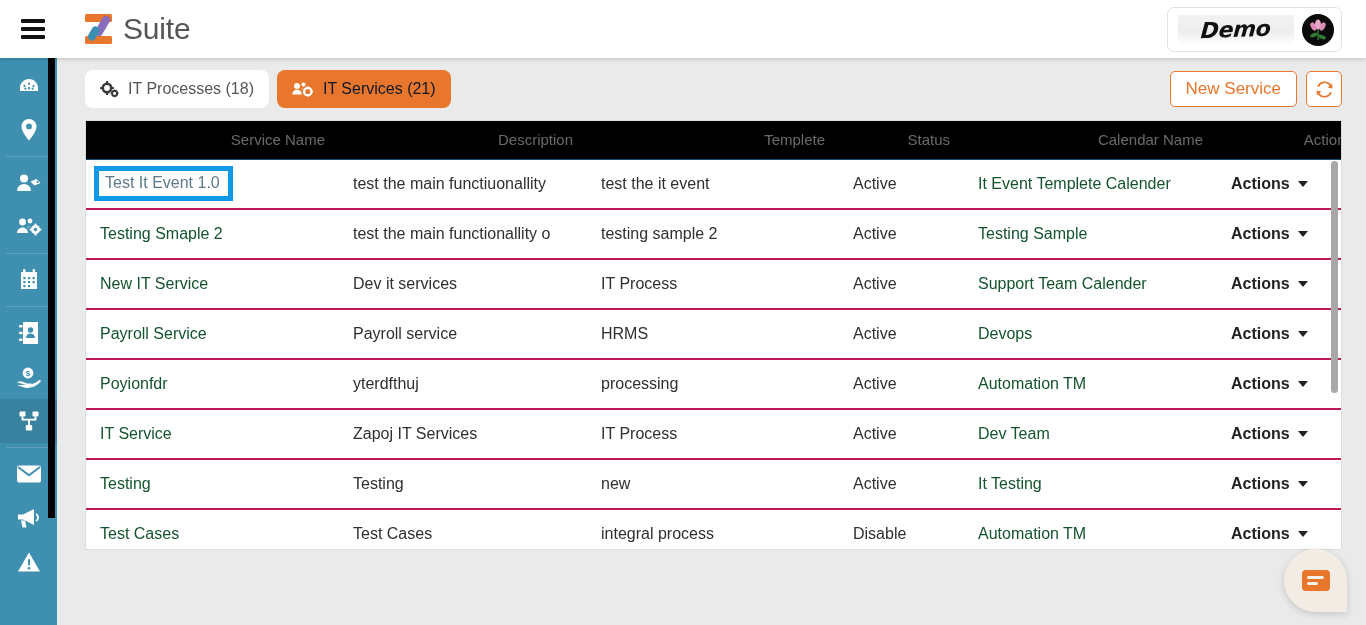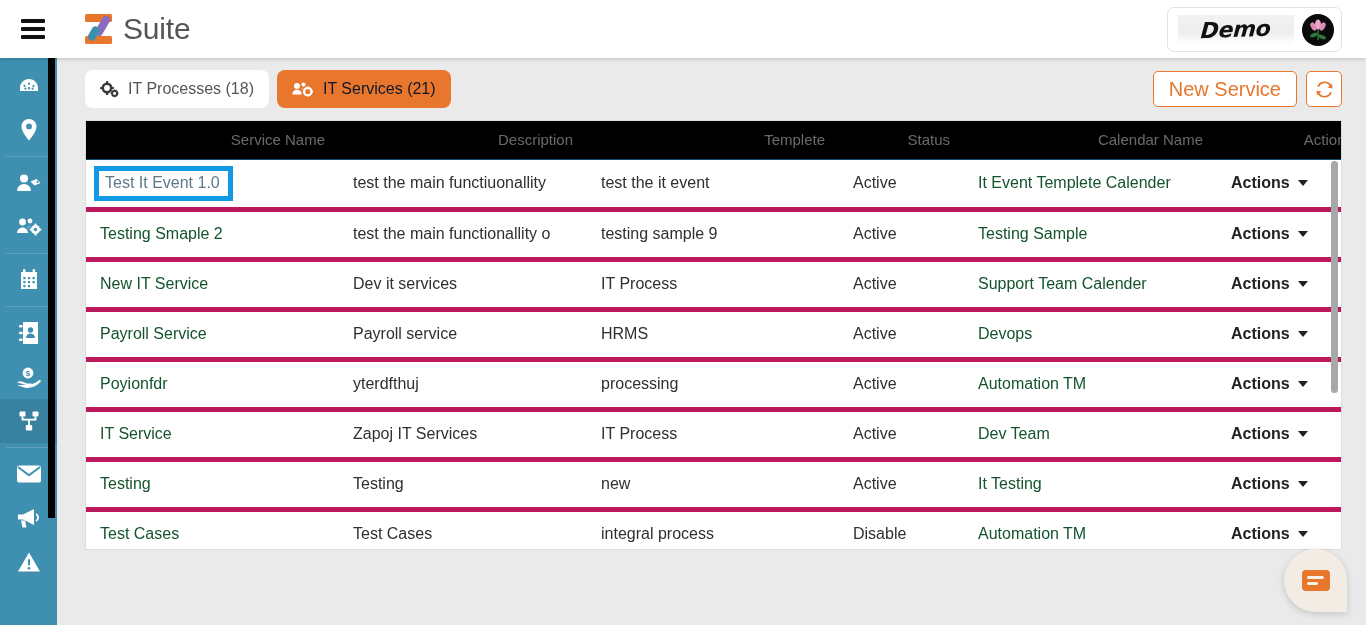--- a/index.html
+++ b/index.html
@@ -138,21 +138,21 @@
   .tab.active { background: #e8762c; color: #0f172a; }
   .tab svg { display: block; }
   .tab.inactive svg { fill: #3b3b3b; }
   .tab.active svg { fill: #ffffff; }
 
   .headactions { display: flex; align-items: center; gap: 9px; }
   .btn-outline {
     height: 36px; padding: 0 15px;
     border: 1px solid #e8762c; border-radius: 5px;
     background: #fff; color: #e8762c;
-    font-size: 20px; cursor: pointer;
+    font-size: 17px; cursor: pointer;
     display: flex; align-items: center;
     font-family: "Liberation Sans", sans-serif;
   }
   .btn-icon {
     width: 36px; height: 36px;
     border: 1px solid #e8762c; border-radius: 5px;
     background: #fff;
     display: flex; align-items: center; justify-content: center;
     cursor: pointer;
   }
@@ -173,21 +173,21 @@
     height: 38px;
     font-size: 15px; font-weight: 400; color: #6a6a6a;
     text-align: right;
     padding: 0 14px;
     border-bottom: 1px solid #0c4a6e;
   }
   tbody td {
     height: 50px;
     font-size: 16px; color: #2f2f2f;
     padding: 4px 14px;
-    border-bottom: 5px solid #be185d;
+    border-bottom: 2px solid #be185d;
     overflow: hidden; white-space: nowrap;
   }
   .col-name { width: 253px; }
   .col-desc { width: 248px; }
   .col-proc { width: 252px; }
   .col-status { width: 125px; }
   .col-cal { width: 253px; }
   .col-act { width: 150px; }
   .link { color: #14532d; cursor: pointer; }
   .actions-cell { display: flex; align-items: center; gap: 8px; cursor: pointer; }
@@ -470,21 +470,21 @@
             <td class="col-act">
               <div class="actions-cell">
                 <span class="actions-label">Actions</span>
                 <span class="caret"></span>
               </div>
             </td>
           </tr>
           <tr>
             <td class="col-name"><span class="link">Testing Smaple 2</span></td>
             <td class="col-desc">test the main functionallity o</td>
-            <td class="col-proc">testing sample 9</td>
+            <td class="col-proc">testing sample 2</td>
             <td class="col-status">Active</td>
             <td class="col-cal"><span class="link">Testing Sample</span></td>
             <td class="col-act">
               <div class="actions-cell">
                 <span class="actions-label">Actions</span>
                 <span class="caret"></span>
               </div>
             </td>
           </tr>
           <tr>

